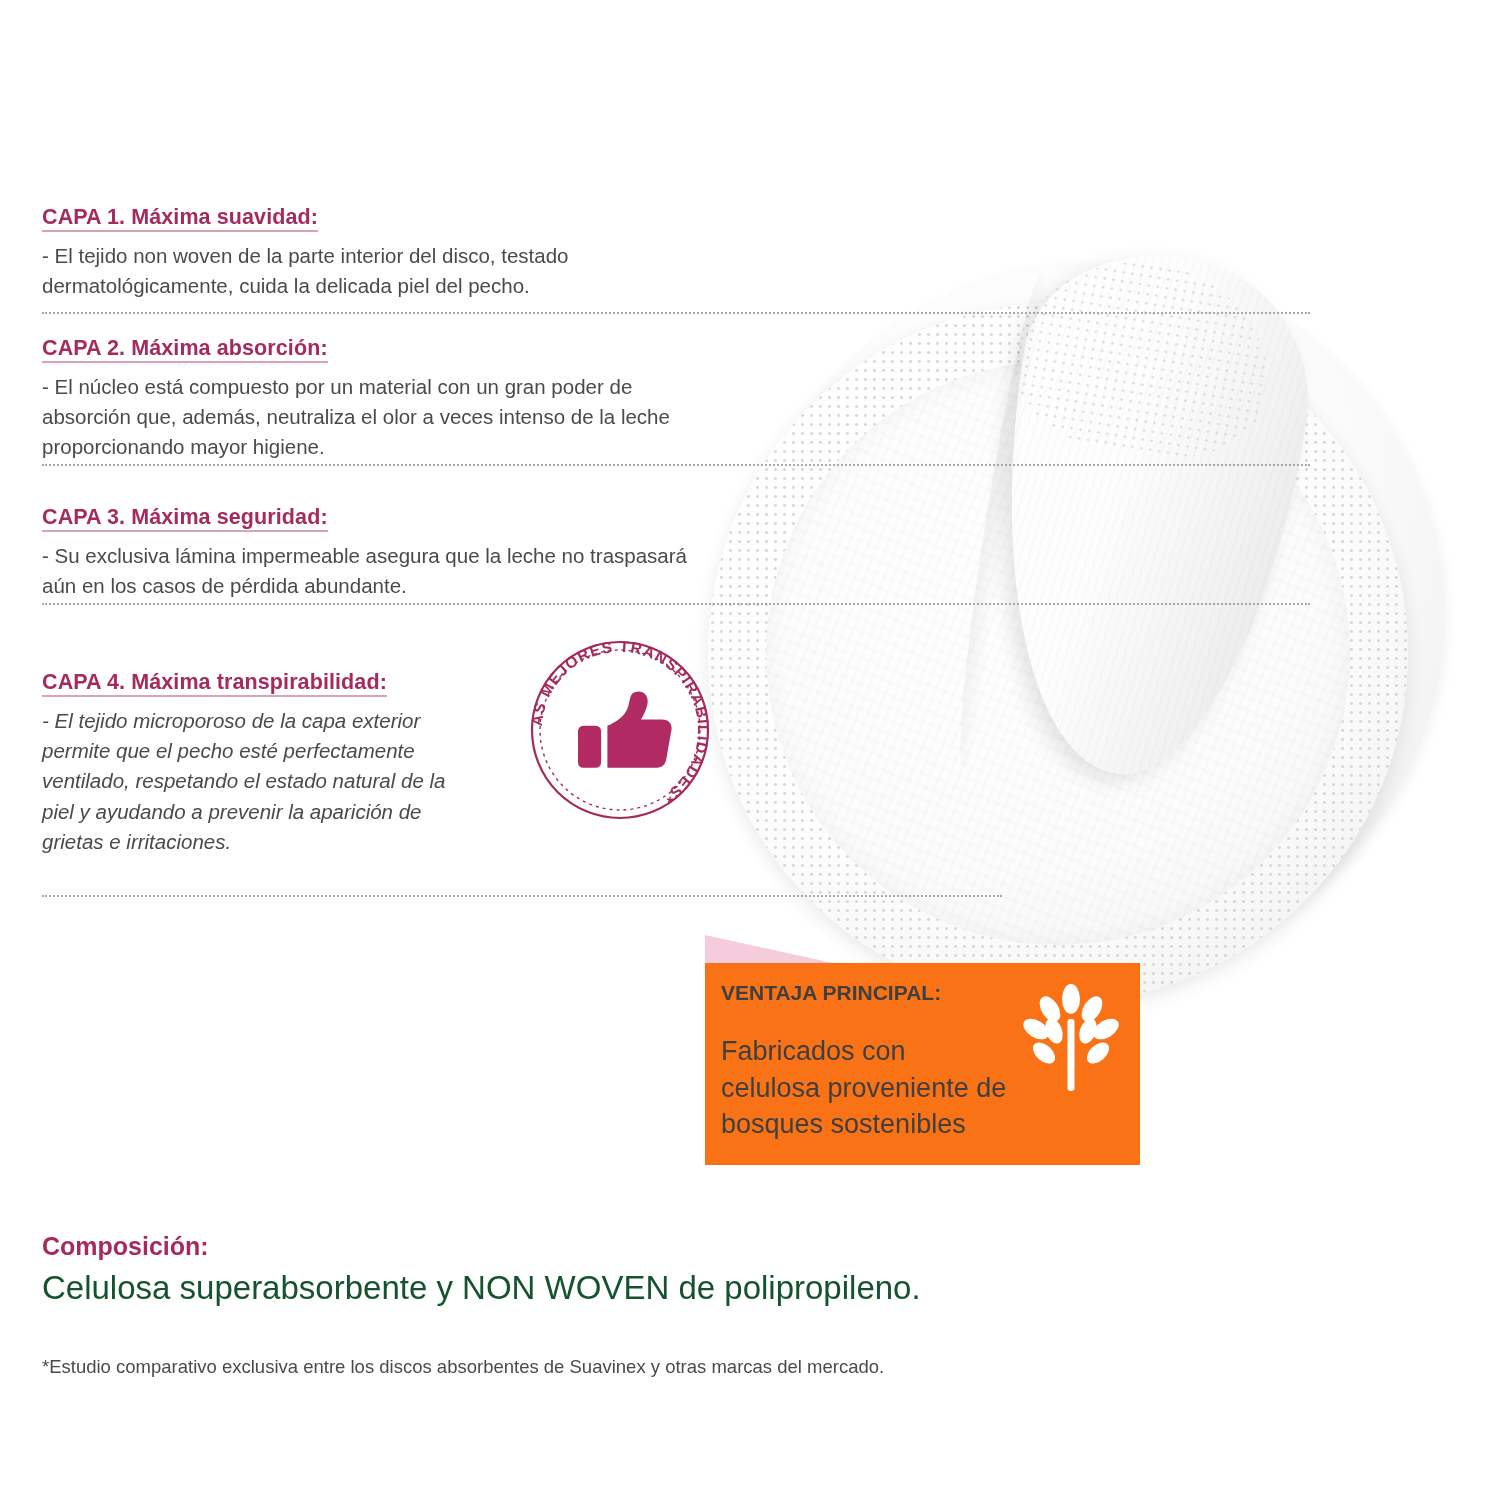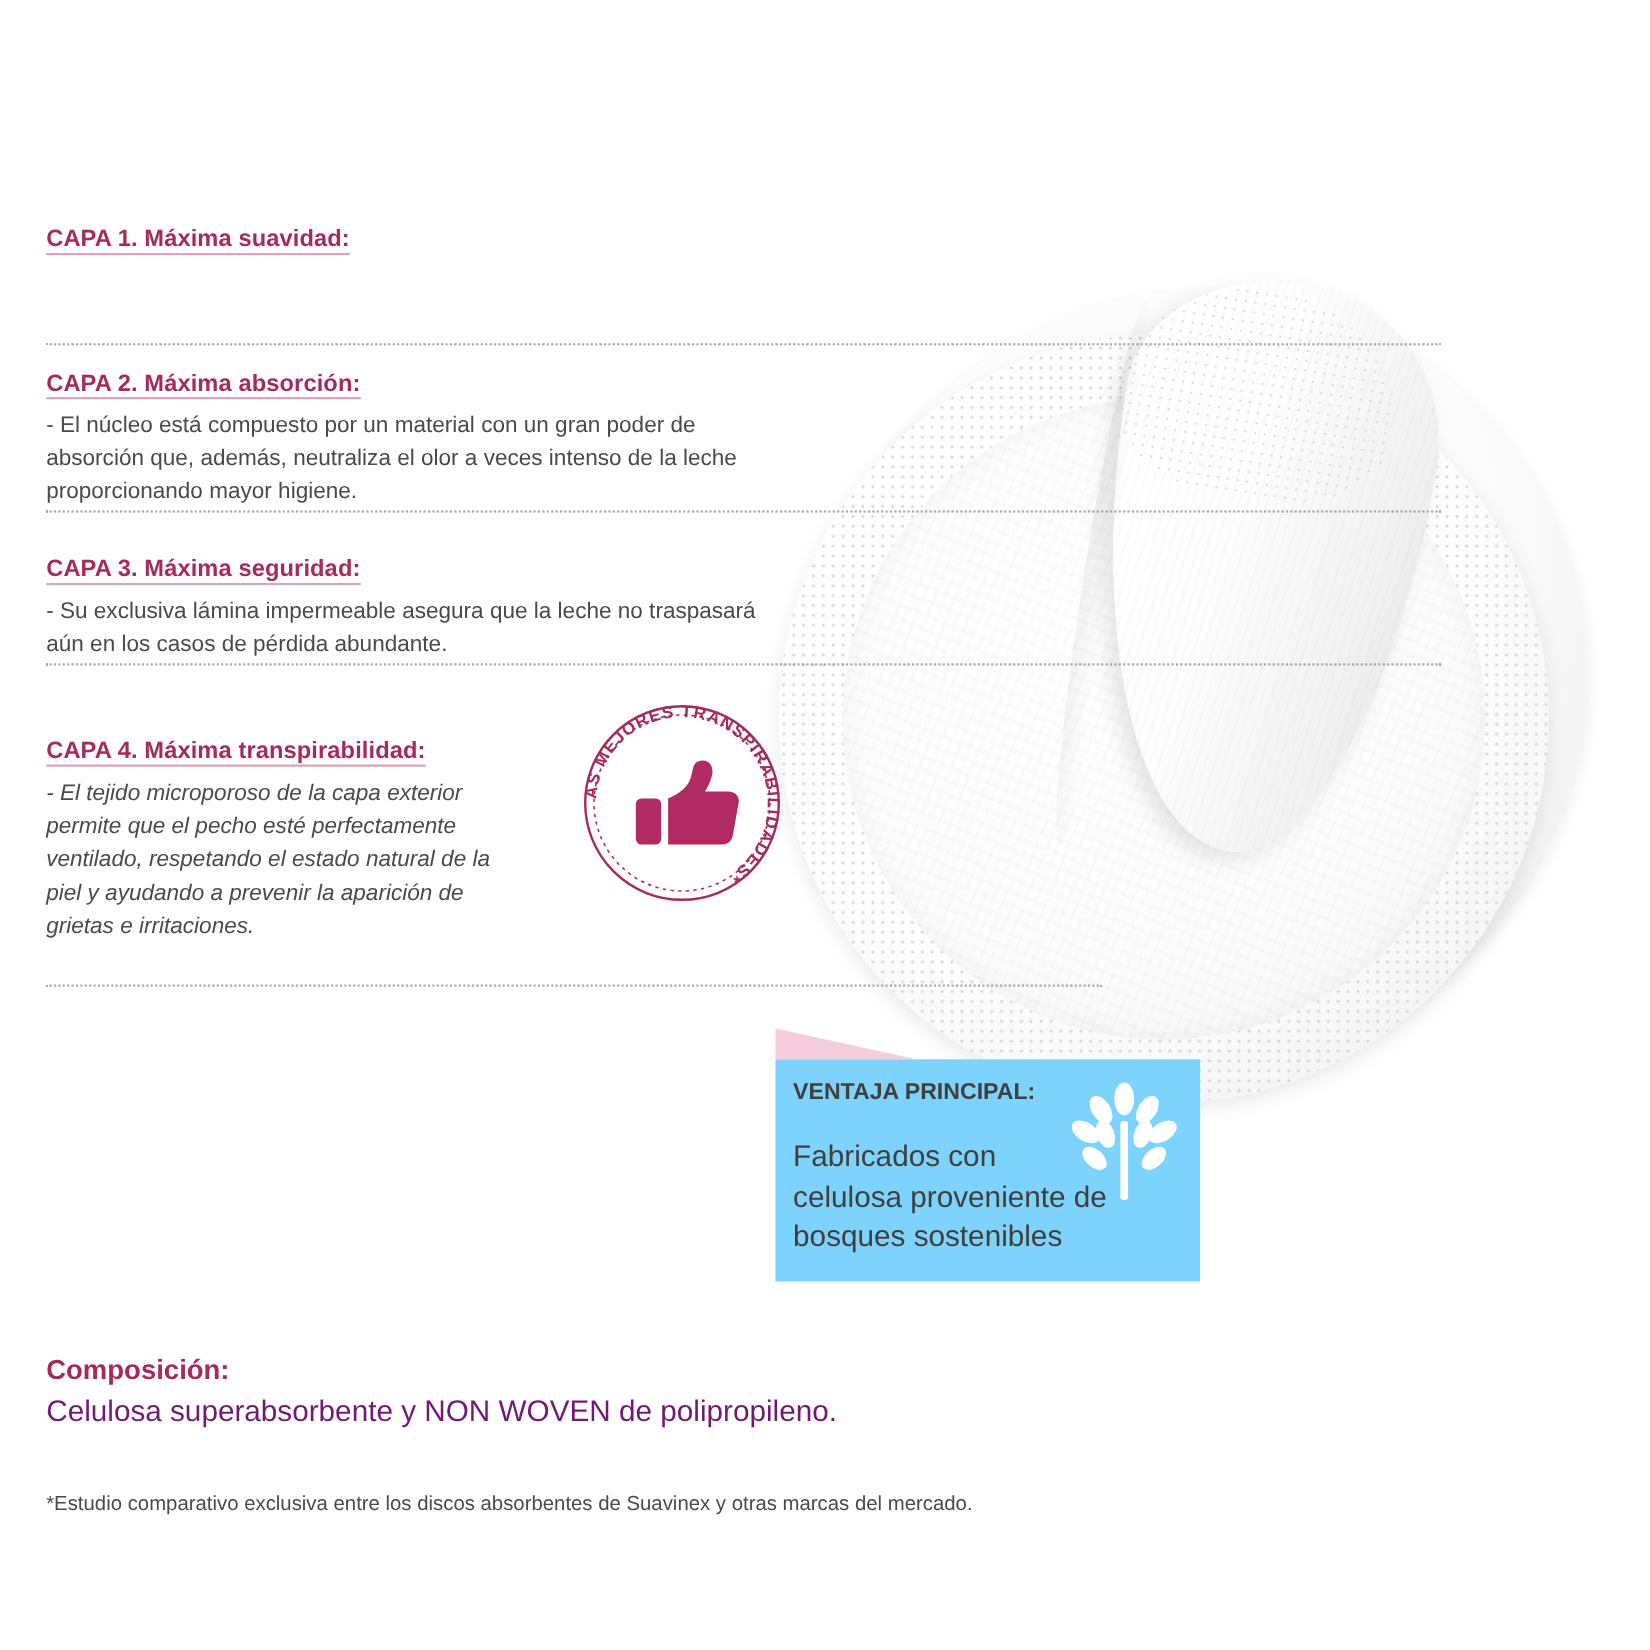--- a/index.html
+++ b/index.html
@@ -165,22 +165,22 @@
     width: 200px;
     height: 200px;
   }
   .stamp svg { display: block; }
 
   
   .callout {
     position: absolute;
     left: 705px;
     top: 963px;
-    width: 386px;
-    background: #7dd3fc;
+    width: 435px;
+    background: #f97316;
   }
   .callout-notch {
     position: absolute;
     left: 0px;
     top: -28px;
     width: 0;
     height: 0;
     border-left: 0 solid transparent;
     border-right: 128px solid transparent;
     border-bottom: 28px solid #f4ccdb;
@@ -216,23 +216,23 @@
     left: 42px;
     top: 1232px;
   }
   .comp-title {
     font-size: 25px;
     font-weight: bold;
     color: #a52a5d;
     margin-bottom: 4px;
   }
   .comp-body {
-    font-size: 27px;
+    font-size: 33px;
     line-height: 1.4;
-    color: #701a75;
+    color: #14532d;
     font-weight: normal;
   }
   .footnote {
     position: absolute;
     left: 42px;
     top: 1356px;
     font-size: 18.5px;
     color: #4a4a4a;
   }
 </style>
@@ -245,20 +245,21 @@
     <div class="dot-ring"></div>
     <div class="inner-pad"></div>
   </div>
   <div class="flap"></div>
   <div class="flap-dots"></div>
   <div class="flap-edge"></div>
 </div>
 
 <div class="layer-block" style="top:205px">
   <div class="layer-title">CAPA 1. Máxima suavidad:</div>
+  <div class="layer-body">- El tejido non woven de la parte interior del disco, testado dermatológicamente, cuida la delicada piel del pecho.</div>
 </div>
 <div class="dotted" style="top:310px; width:1268px;"></div>
 
 <div class="layer-block" style="top:336px">
   <div class="layer-title">CAPA 2. Máxima absorción:</div>
   <div class="layer-body">- El núcleo está compuesto por un material con un gran poder de absorción que, además, neutraliza el olor a veces intenso de la leche proporcionando mayor higiene.</div>
 </div>
 <div class="dotted" style="top:462px; width:1268px;"></div>
 
 <div class="layer-block" style="top:505px">

